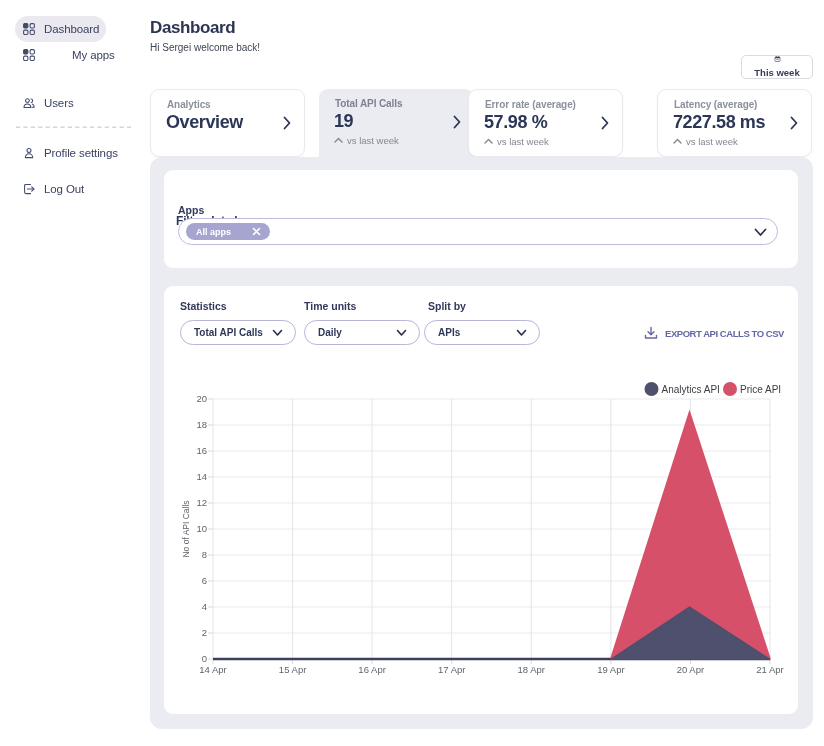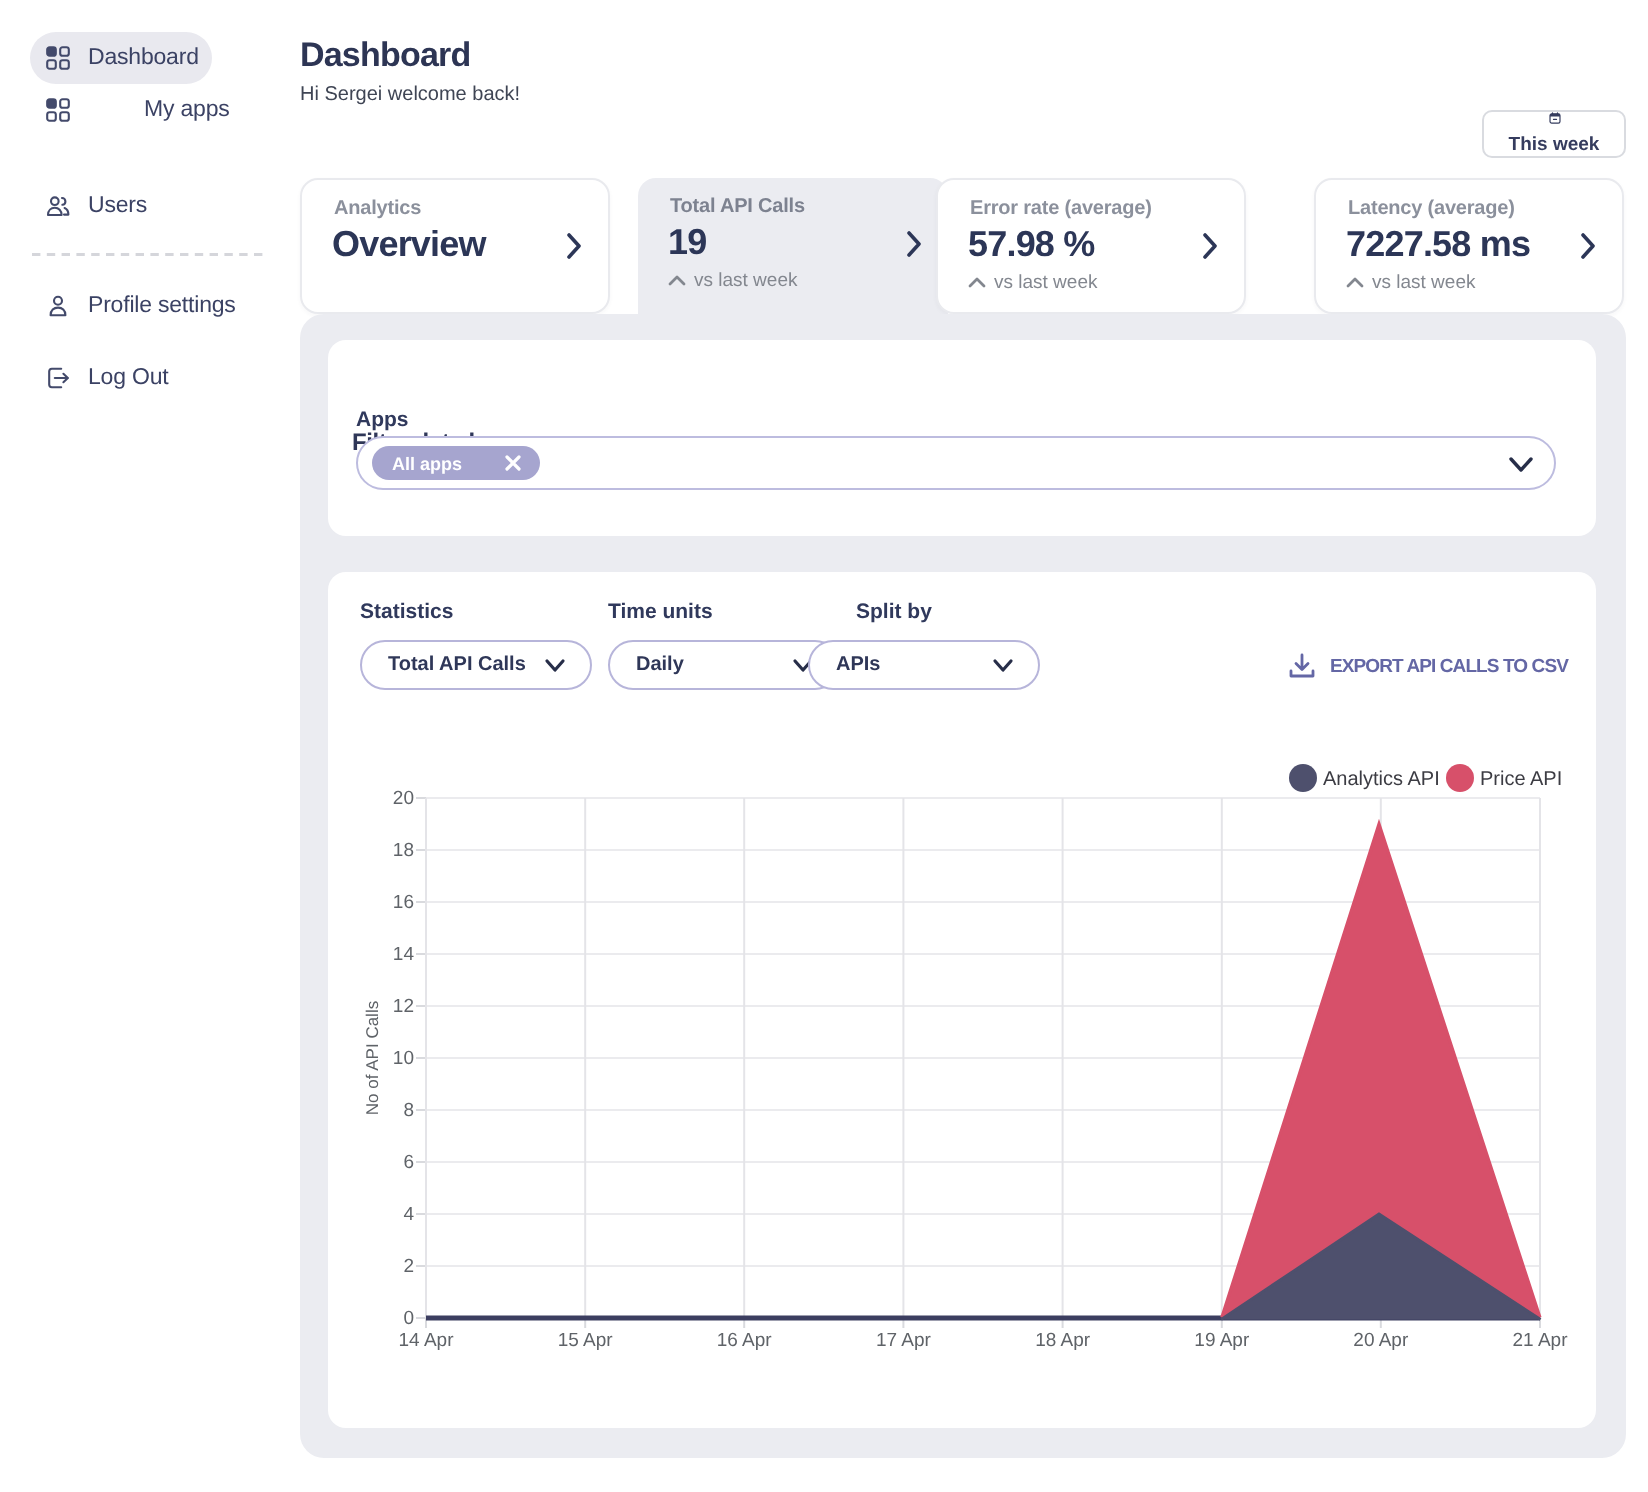--- a/index.html
+++ b/index.html
@@ -172,21 +172,21 @@
 <div class="wcard" style="left:164px; top:286px; width:634px; height:428px;"></div>
 <div class="dlab" style="left:180px;">Statistics</div>
 <div class="dlab" style="left:304px;">Time units</div>
 <div class="dlab" style="left:428px;">Split by</div>
 <div class="dd" style="left:180px; width:116px;">Total API Calls<svg width="11" height="8" viewBox="0 0 11 8" fill="none" stroke="#272e49" stroke-width="1.6" stroke-linecap="round" stroke-linejoin="round">
       <path d="M1.5 1.5 L5.5 6 L9.5 1.5"></path>
     </svg></div>
 <div class="dd" style="left:304px; width:116px;">Daily<svg width="11" height="8" viewBox="0 0 11 8" fill="none" stroke="#272e49" stroke-width="1.6" stroke-linecap="round" stroke-linejoin="round">
       <path d="M1.5 1.5 L5.5 6 L9.5 1.5"></path>
     </svg></div>
-<div class="dd" style="left:404px; width:116px;">APIs<svg width="11" height="8" viewBox="0 0 11 8" fill="none" stroke="#272e49" stroke-width="1.6" stroke-linecap="round" stroke-linejoin="round">
+<div class="dd" style="left:424px; width:116px;">APIs<svg width="11" height="8" viewBox="0 0 11 8" fill="none" stroke="#272e49" stroke-width="1.6" stroke-linecap="round" stroke-linejoin="round">
       <path d="M1.5 1.5 L5.5 6 L9.5 1.5"></path>
     </svg></div>
 <div class="export">
   <svg width="14" height="14" viewBox="0 0 14 14" fill="none" stroke="#6467a5" stroke-width="1.4" stroke-linecap="round" stroke-linejoin="round">
       <path d="M7 1.5 V8.5 M4 5.7 L7 8.7 L10 5.7"></path>
       <path d="M1.5 9.5 V12 H12.5 V9.5"></path>
     </svg>
   <span>EXPORT API CALLS TO CSV</span>
 </div>
 

